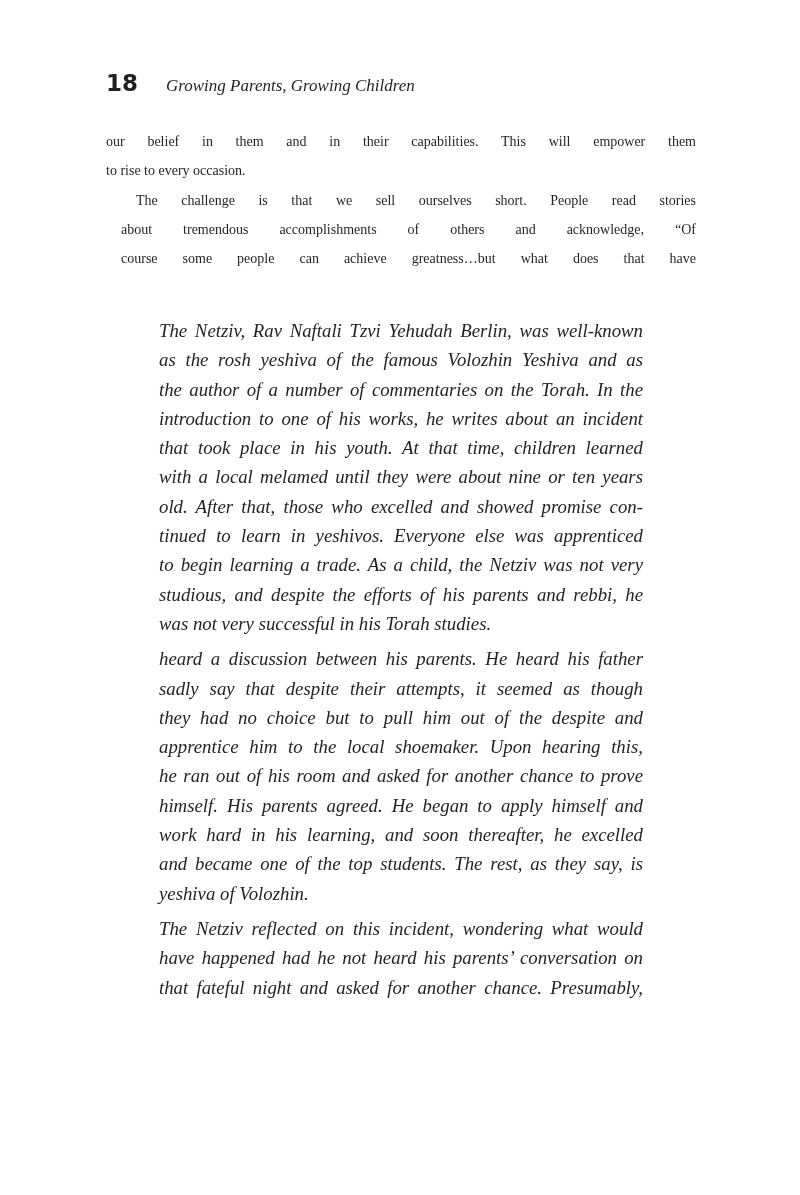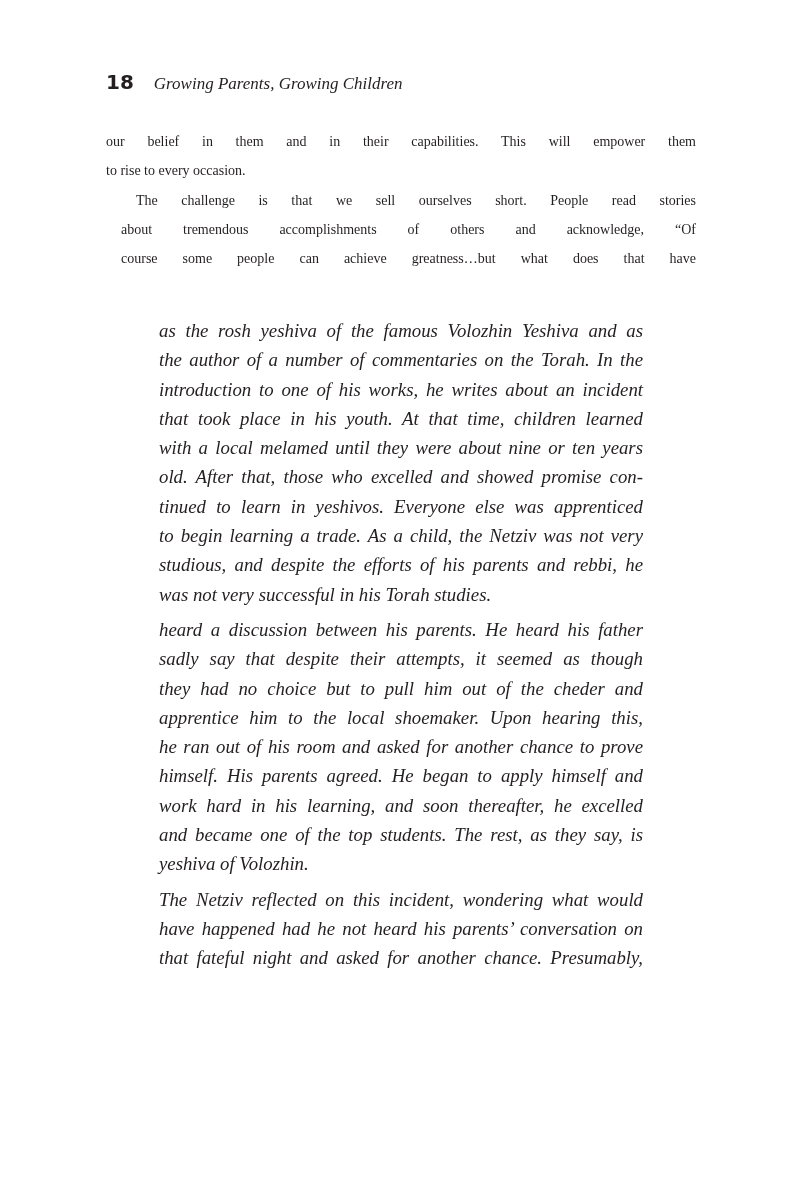--- a/index.html
+++ b/index.html
@@ -18,23 +18,23 @@
       position: absolute;
       left: 106px;
       top: 70px;
       height: 30px;
       display: flex;
       align-items: baseline;
     }
     .page-number {
       font-family: "DejaVu Sans", sans-serif;
       font-weight: bold;
-      font-size: 20px;
+      font-size: 23px;
       color: #231f20;
-      margin-right: 20px;
+      margin-right: 28px;
     }
     .book-title {
       font-family: "Liberation Serif", serif;
       font-style: italic;
       font-size: 17px;
       color: #231f20;
     }
     .body-text {
       position: absolute;
       left: 106px;
@@ -94,35 +94,36 @@
   </p>
   <p class="indent">
     <span class="line" style="padding-left:15px">The challenge is that we sell ourselves short. People read stories</span>
     <span class="line">about tremendous accomplishments of others and acknowledge, “Of</span>
     <span class="line">course some people can achieve greatness…but what does that have</span>
   </p>
 </section>
 
 <section class="extract">
   <p>
+    <span class="line">The Netziv, Rav Naftali Tzvi Yehudah Berlin, was well-known</span>
     <span class="line">as the rosh yeshiva of the famous Volozhin Yeshiva and as</span>
     <span class="line">the author of a number of commentaries on the Torah. In the</span>
     <span class="line">introduction to one of his works, he writes about an incident</span>
     <span class="line">that took place in his youth. At that time, children learned</span>
     <span class="line">with a local melamed until they were about nine or ten years</span>
     <span class="line">old. After that, those who excelled and showed promise con-</span>
     <span class="line">tinued to learn in yeshivos. Everyone else was apprenticed</span>
     <span class="line">to begin learning a trade. As a child, the Netziv was not very</span>
     <span class="line">studious, and despite the efforts of his parents and rebbi, he</span>
     <span class="line last">was not very successful in his Torah studies.</span>
   </p>
   <p>
     <span class="line">heard a discussion between his parents. He heard his father</span>
     <span class="line">sadly say that despite their attempts, it seemed as though</span>
-    <span class="line">they had no choice but to pull him out of the cheder and</span>
+    <span class="line">they had no choice but to pull him out of the despite and</span>
     <span class="line">apprentice him to the local shoemaker. Upon hearing this,</span>
     <span class="line">he ran out of his room and asked for another chance to prove</span>
     <span class="line">himself. His parents agreed. He began to apply himself and</span>
     <span class="line">work hard in his learning, and soon thereafter, he excelled</span>
     <span class="line">and became one of the top students. The rest, as they say, is</span>
     <span class="line last">yeshiva of Volozhin.</span>
   </p>
   <p>
     <span class="line">The Netziv reflected on this incident, wondering what would</span>
     <span class="line">have happened had he not heard his parents’ conversation on</span>

